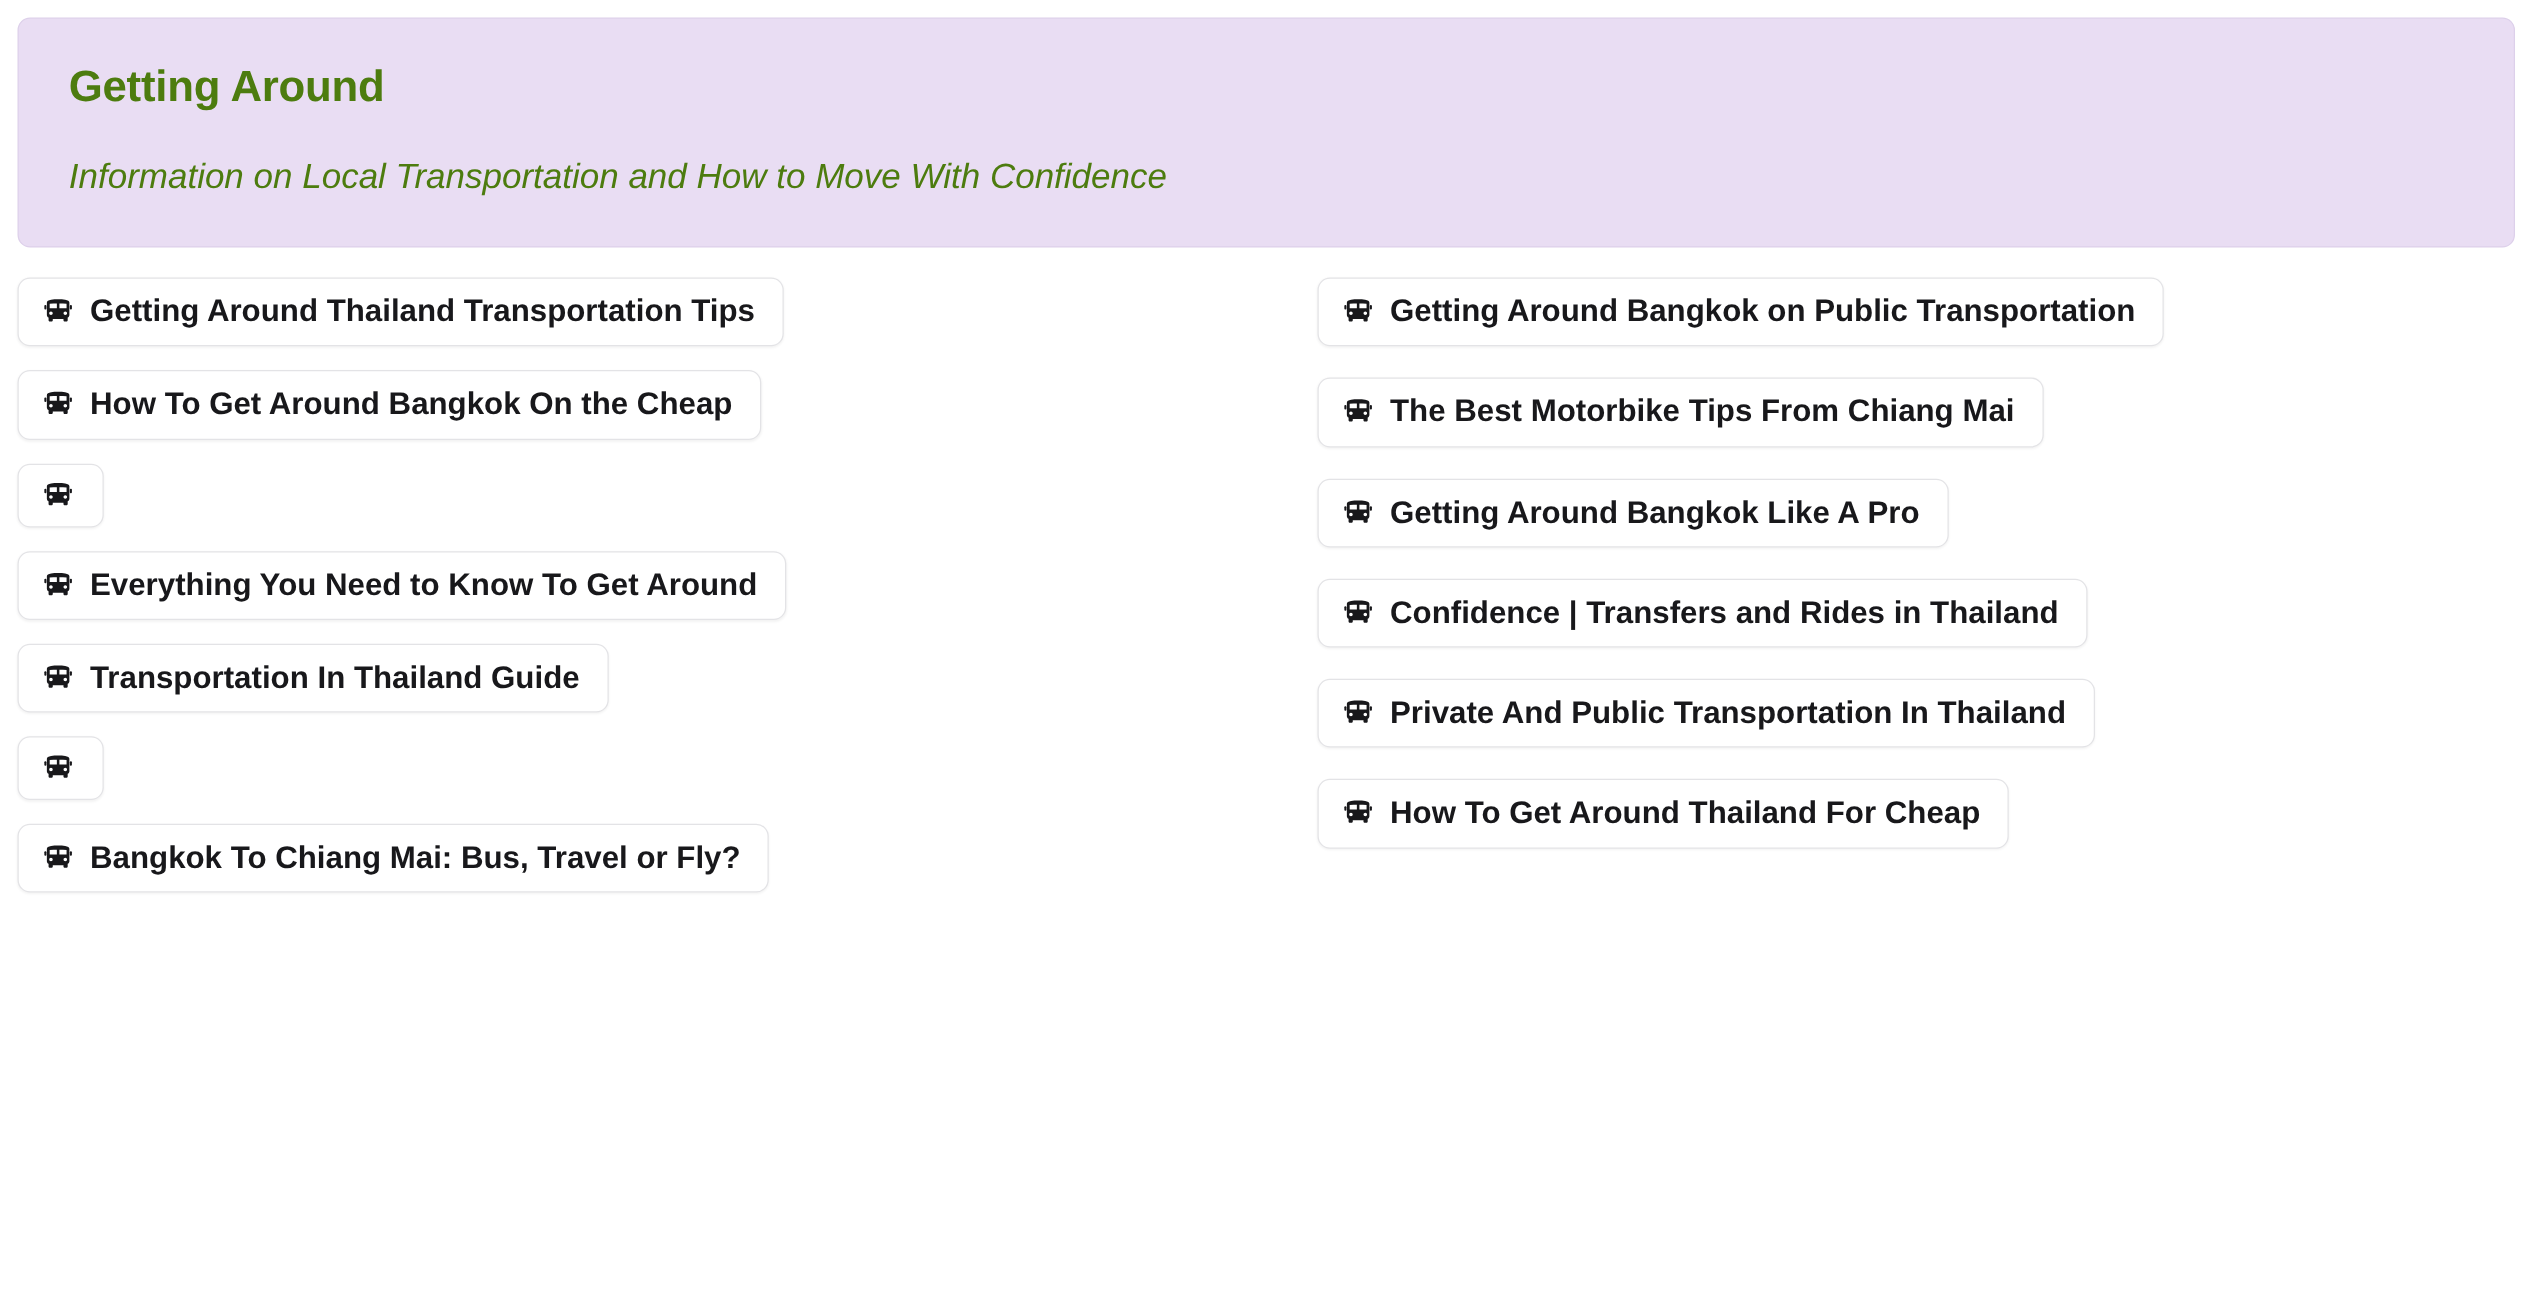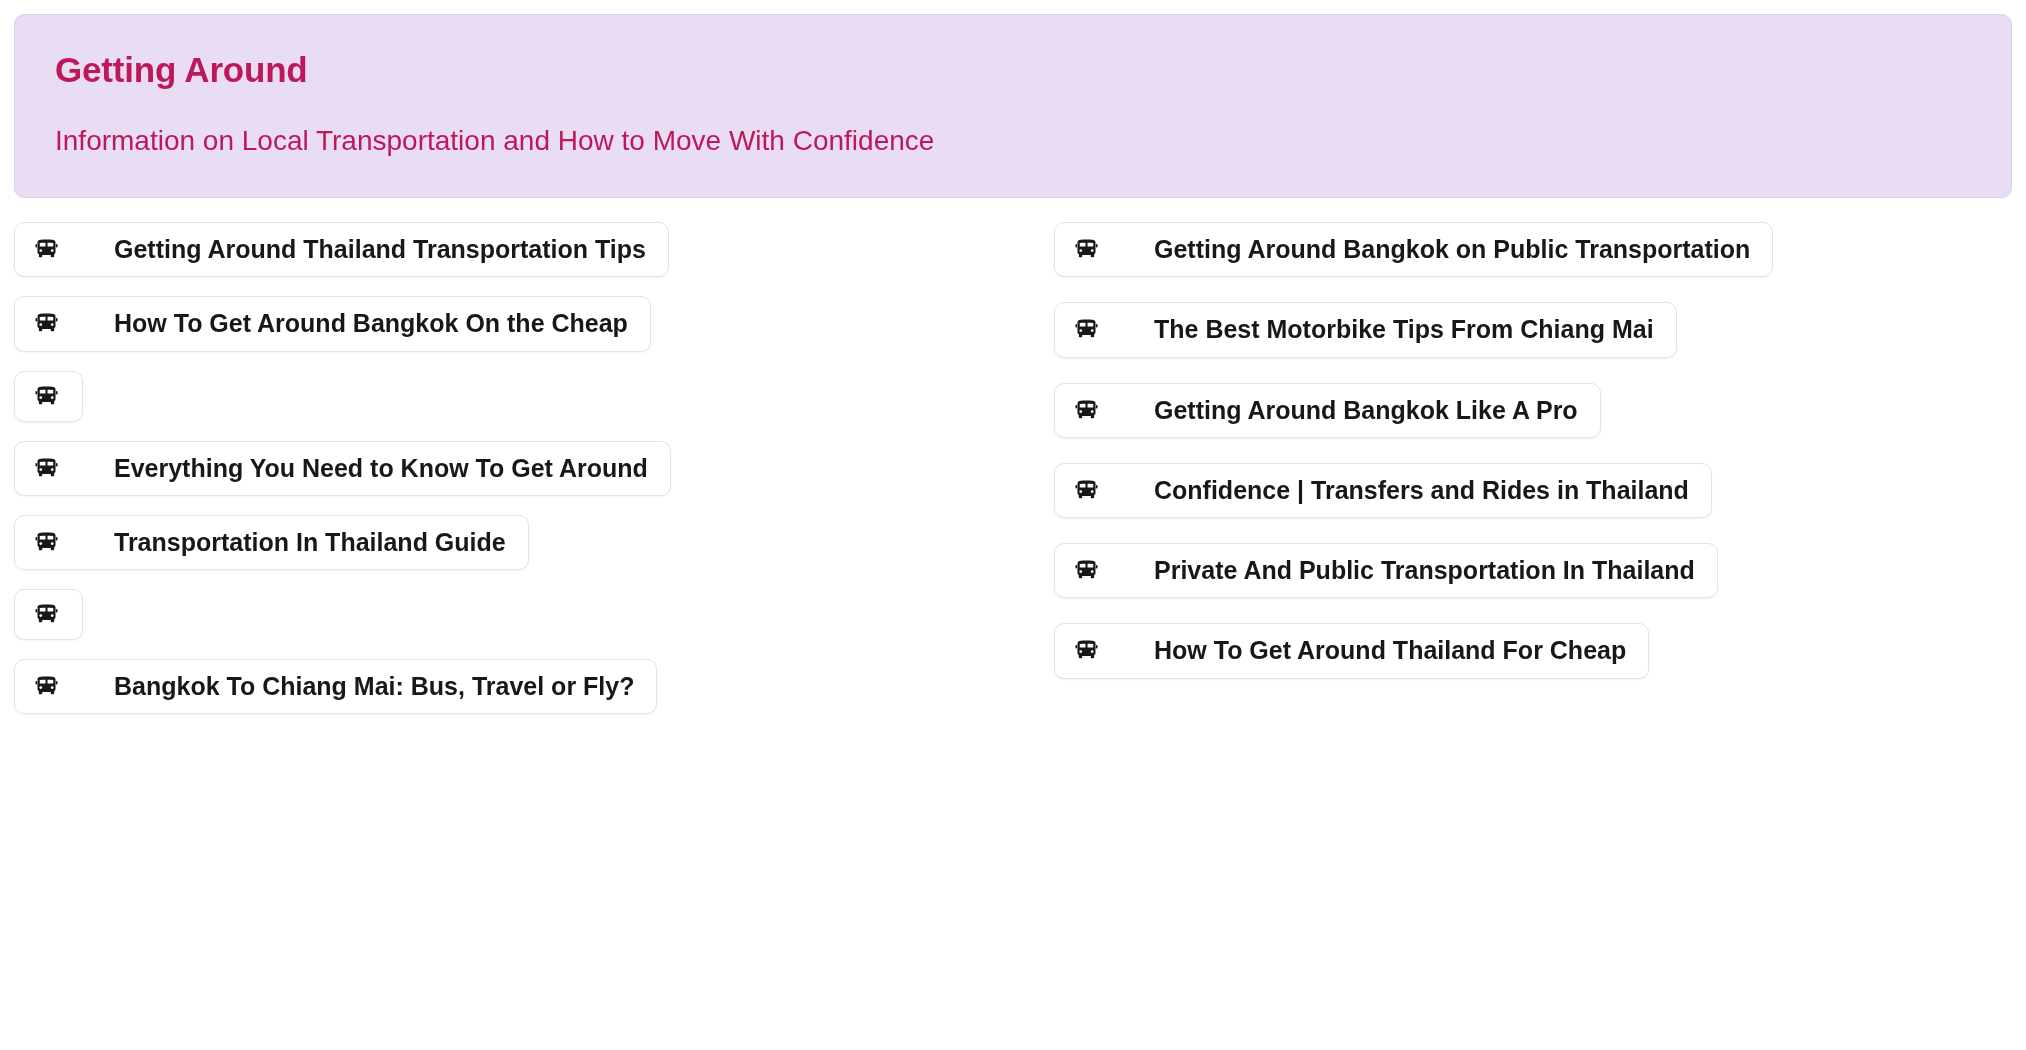--- a/index.html
+++ b/index.html
@@ -26,28 +26,29 @@
     margin: 14px 14px 0 14px;
     background: #e9ddf3;
     border: 1px solid #ddd0ea;
     border-radius: 10px;
     padding: 36px 40px 40px 40px;
     box-sizing: border-box;
   }
   .hero-title {
     font-size: 35px;
     font-weight: bold;
-    color: #be185d;
+    color: #4d7c0f;
     line-height: 1.1;
     margin: 0 0 34px 0;
     letter-spacing: -0.2px;
   }
   .hero-subtitle {
     font-size: 28px;
-    color: #be185d;
+    font-style: italic;
+    color: #4d7c0f;
     line-height: 1.2;
     margin: 0;
   }
 
   
   .columns {
     display: flex;
     flex-direction: row;
     padding: 24px 14px 0 14px;
     box-sizing: border-box;
@@ -75,21 +76,20 @@
     cursor: pointer;
     text-decoration: none;
     white-space: nowrap;
   }
 
   .chip-label {
     font-size: 25px;
     font-weight: bold;
     color: #18181b;
     line-height: 1.25;
-    margin-left: 42px;
   }
 
   .bus-icon {
     display: inline-block;
     width: 27px;
     height: 27px;
     flex: 0 0 27px;
     position: relative;
     top: 1px;
   }

